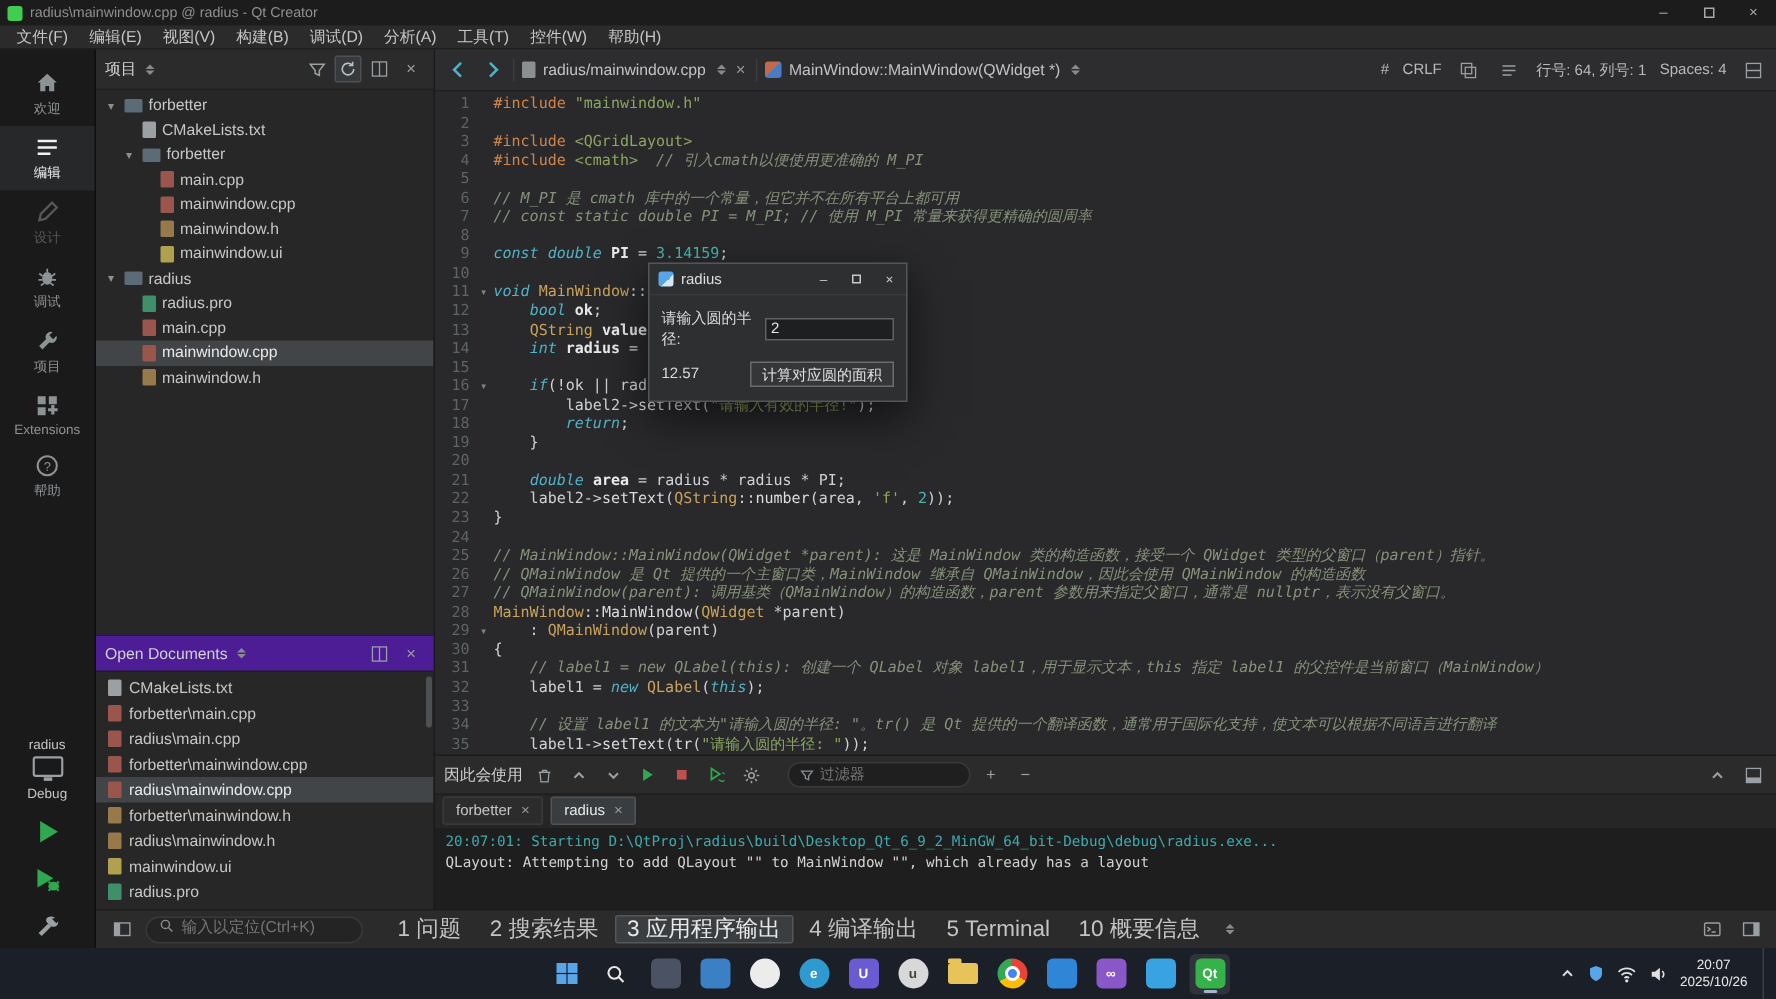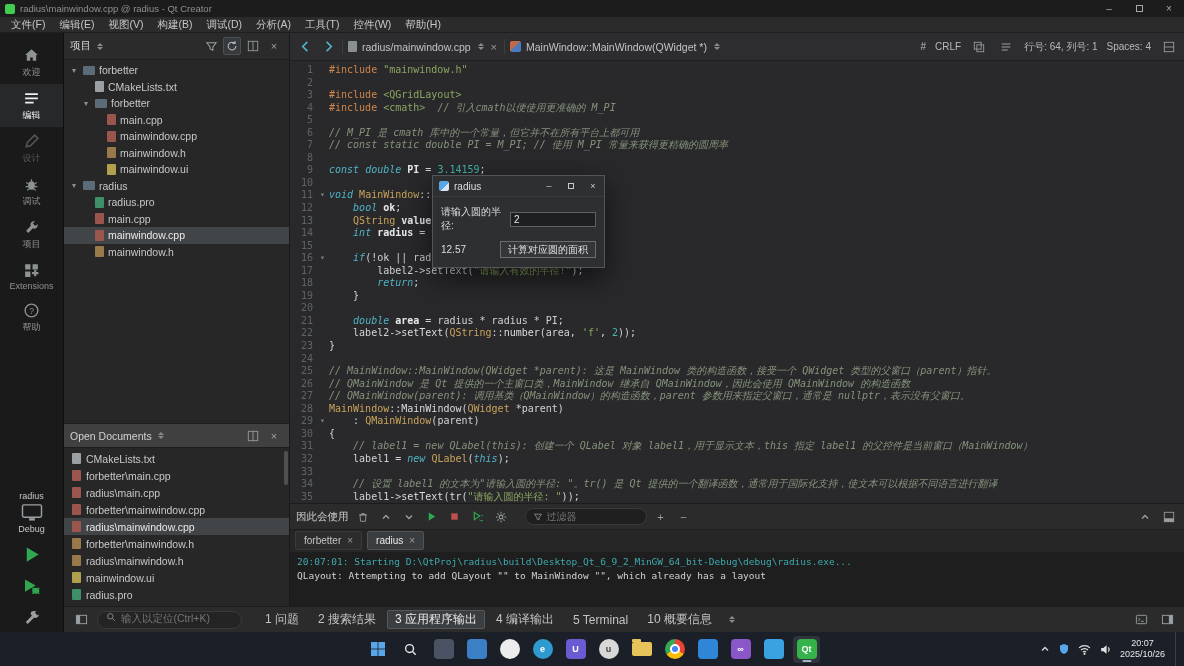--- a/index.html
+++ b/index.html
@@ -44,21 +44,21 @@
 .tree-row{height:16.5px;display:flex;align-items:center;gap:4px;font-size:10.5px;color:#c7c7c7;white-space:nowrap;overflow:hidden}
 .tree-row.selected{background:#414548;color:#e9e9e9}
 .twisty{width:10px;flex:none;color:#8f8f8f;font-size:8px;text-align:center}
 .ficon{flex:none;width:9px;height:11px;border-radius:1px;background:#888}
 .ficon.project,.ficon.folder{width:12px;height:9px;background:#5b6b77}
 .ficon.cpp{background:#9a564c}
 .ficon.h{background:#97794a}
 .ficon.ui{background:#b1a14e}
 .ficon.pro{background:#3f8f6b}
 .ficon.txt{background:#9aa0a3}
-.od-header{height:25px;flex:none;display:flex;align-items:center;padding:0 6px;gap:4px;background:#404040;border-top:1px solid #1e1e1e;border-bottom:1px solid #1e1e1e}
+.od-header{height:25px;flex:none;display:flex;align-items:center;padding:0 6px;gap:4px;background:#4c1d95;border-top:1px solid #1e1e1e;border-bottom:1px solid #1e1e1e}
 .od-list{height:158px;flex:none;position:relative;padding-top:2px;overflow:hidden}
 .od-row{height:17px;display:flex;align-items:center;gap:5px;padding-left:8px;font-size:10.5px;color:#c7c7c7;white-space:nowrap;overflow:hidden}
 .od-row.selected{background:#414548;color:#e9e9e9}
 .od-scroll{position:absolute;right:1px;top:3px;width:4px;height:34px;background:#4d5153;border-radius:2px}
 
 .editor-col{flex:1;display:flex;flex-direction:column;min-width:0;background:#29292c}
 .editor-toolbar{height:28px;flex:none;display:flex;align-items:center;background:#2d2d30;border-bottom:1px solid #1f1f1f;padding:0 6px;gap:5px;font-size:10.5px;color:#c3c3c3;white-space:nowrap;overflow:hidden}
 .vdiv{width:1px;height:15px;background:#3d3d3d;flex:none}
 .tb-doc{width:9px;height:11px;background:#8a8f92;border-radius:1px;flex:none}
 .tb-close{color:#9a9a9a;font-size:11px;padding:0 2px}
@@ -84,21 +84,21 @@
 .op-tab.active{background:#3a3d3f;border-color:#505456;color:#e8e8e8}
 .op-tab-close{color:#9a9a9a}
 .op-body{flex:1;background:#1e1e1f;font-family:"DejaVu Sans Mono",monospace;font-size:9.5px;line-height:13.5px;padding:3px 7px;overflow:hidden;white-space:pre}
 .ol-status{color:#3fa9ab}
 .ol-plain{color:#d2d2d2}
 
 .bottom-bar{height:26px;flex:none;display:flex;align-items:center;gap:7px;background:#2b2b2b;border-top:1px solid #1c1c1c;padding:0 8px}
 .bb-search{display:flex;align-items:flex-start;gap:5px;color:#9a9a9a;background:#242424;border:1px solid #3a3a3a;border-radius:9px;height:18px;padding:0 8px}
 .bb-search input{background:transparent;border:none;outline:none;color:#aaa;font-size:10.5px;width:112px;font-family:inherit}
 #bbPanels{display:flex;align-items:center;gap:3px;margin-left:8px}
-.bb-btn{height:19px;display:flex;align-items:center;padding:0 7px;font-size:12px;color:#c3c3c3;border-radius:2px;border:1px solid transparent}
+.bb-btn{height:19px;display:flex;align-items:center;padding:0 7px;font-size:15px;color:#c3c3c3;border-radius:2px;border:1px solid transparent}
 .bb-btn.active{background:#3b3e40;border-color:#55585a;color:#e8e8e8}
 .bb-right{margin-left:auto;display:flex;gap:8px}
 
 .taskbar{height:34px;flex:none;background:#1b1f27;position:relative}
 .tb-center{position:absolute;left:50%;top:0;height:100%;transform:translateX(-50%);display:flex;align-items:center;gap:6px}
 .tb-icon{width:27px;height:27px;border-radius:4px;display:flex;align-items:center;justify-content:center;position:relative}
 .tb-icon.active{background:rgba(255,255,255,.09)}
 .tb-icon.active::after{content:"";position:absolute;bottom:1px;left:50%;transform:translateX(-50%);width:9px;height:2px;border-radius:1px;background:#9fb6cc}
 .tb-box{width:20px;height:20px;border-radius:4px;display:flex;align-items:center;justify-content:center;color:#fff;font-size:9px;font-weight:bold}
 .tb-box.circle{border-radius:50%}

